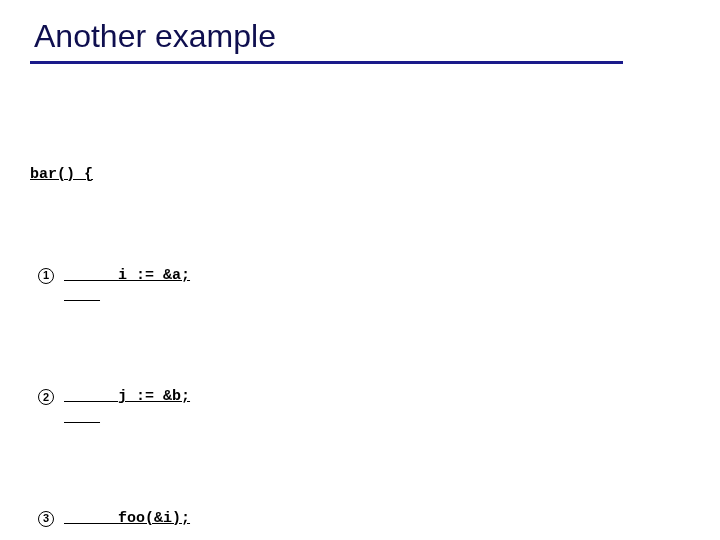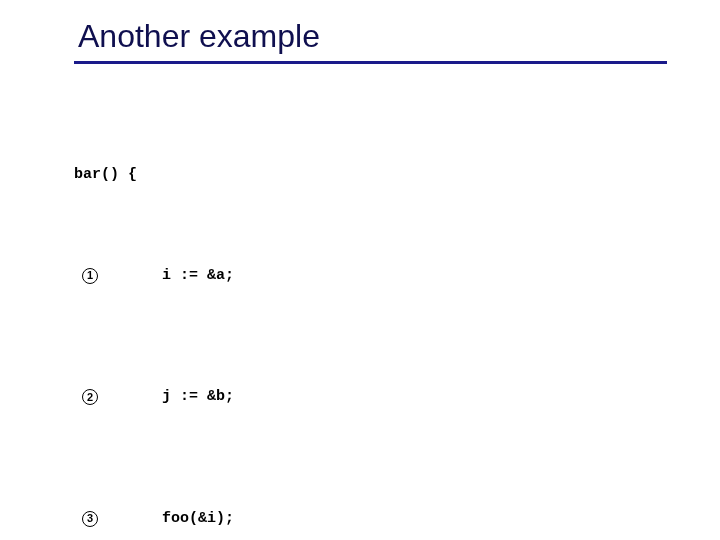--- a/index.html
+++ b/index.html
@@ -10,21 +10,20 @@
     background: #ffffff;
     font-family: Arial, Helvetica, sans-serif;
     color: #000;
   }
   .slide {
     box-sizing: border-box;
     width: 644px;
     height: 540px;
     padding: 18px 21px 30px 30px;
     position: relative;
-    margin-left: 44px;
   }
   .title {
     font-size: 32px;
     font-weight: 400;
     color: #0f0f4f;
     margin: 0 0 6px 4px;
   }
   .rule {
     border: none;
     border-top: 3px solid #1a1a8a;
@@ -35,20 +34,21 @@
     font-weight: bold;
     font-size: 15px;
     line-height: 1.35;
     white-space: pre;
     color: #000;
   }
   .codeblock .line {
     display: block;
     position: relative;
     padding-left: 34px;
+    text-decoration: underline;
   }
   .codeblock .line.noindent {
     padding-left: 0;
   }
   .marker {
     position: absolute;
     left: 8px;
     top: 50%;
     transform: translateY(-50%);
     width: 16px;

